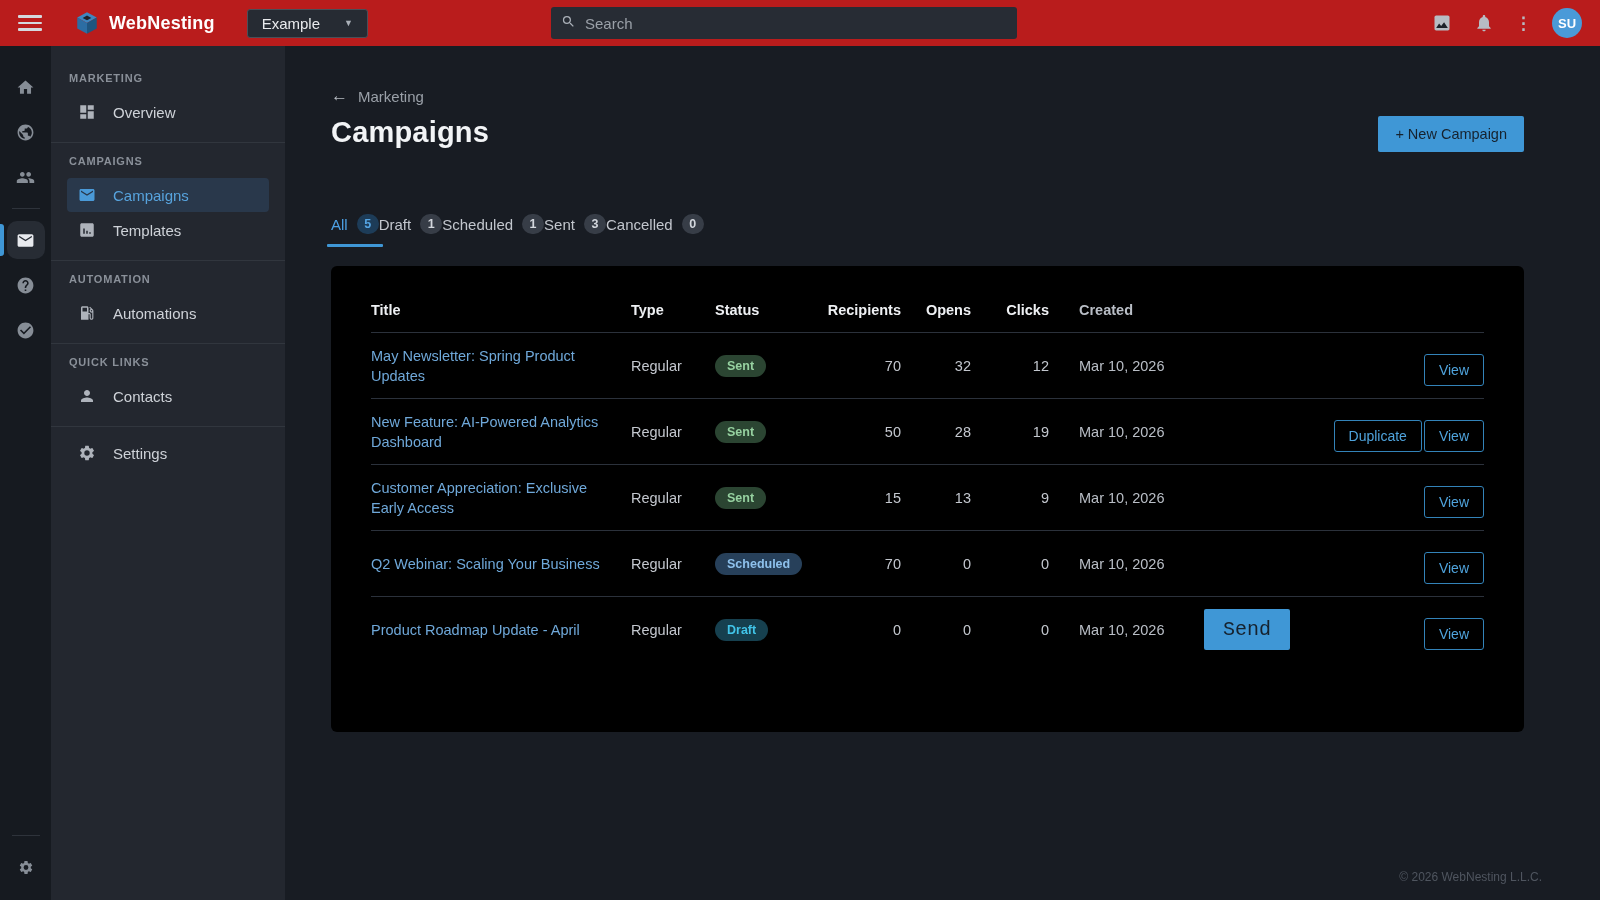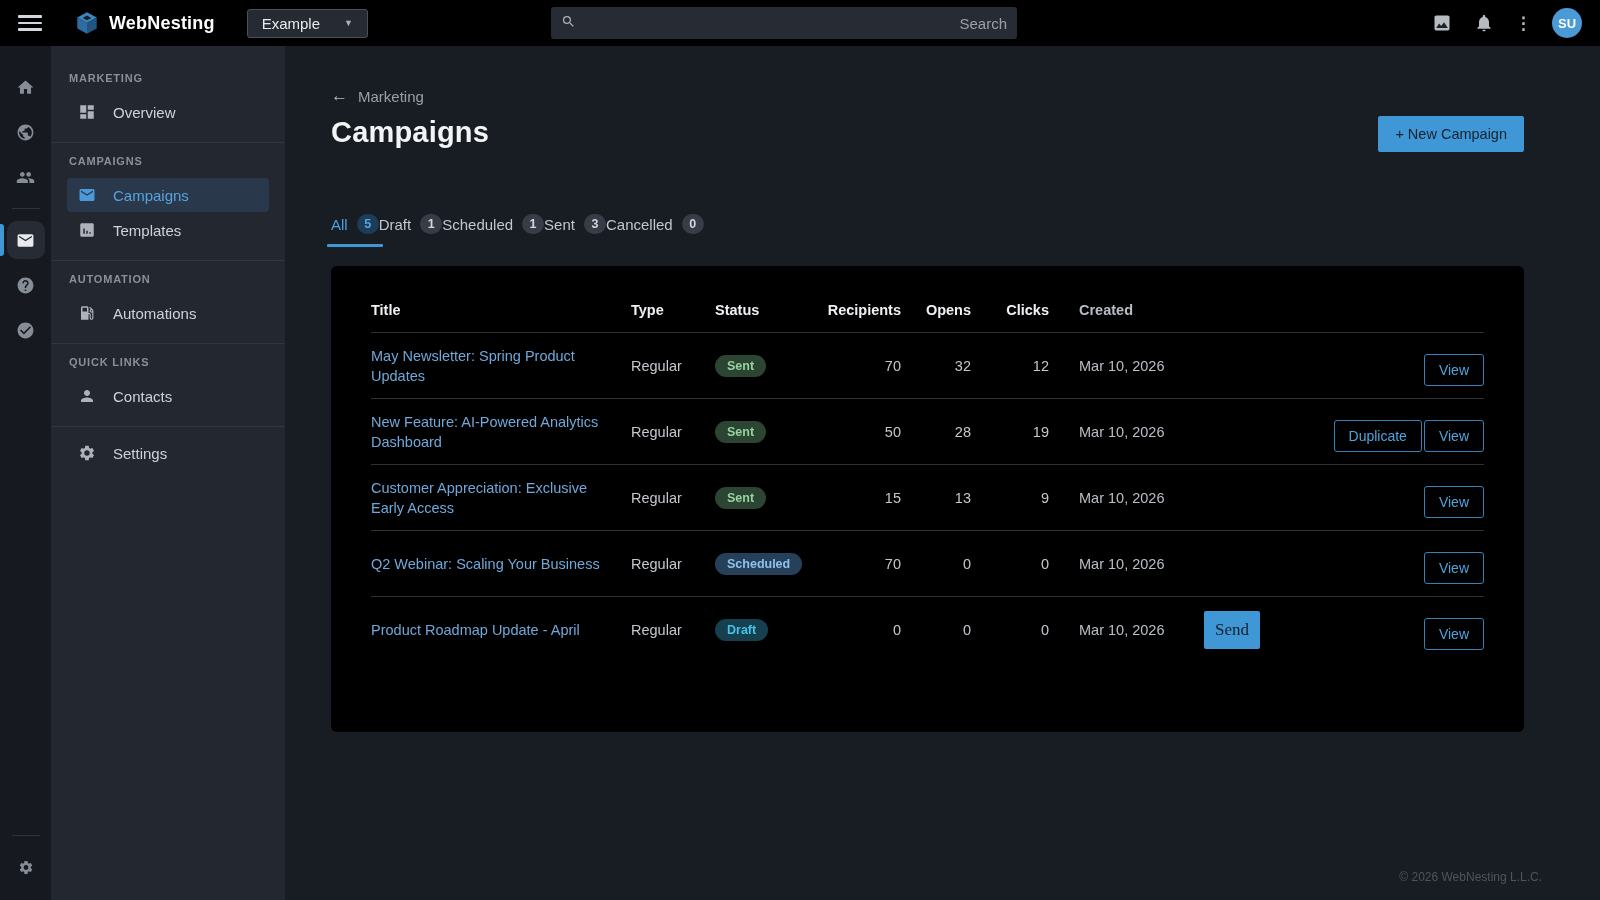--- a/index.html
+++ b/index.html
@@ -7,21 +7,21 @@
   body {
     font-family:"Liberation Sans", sans-serif;
     background:#181c23; color:#c9cdd4;
     display:flex; flex-direction:column;
   }
   :root{
     --accent:#3f97d6; --link:#6fa8d9;
   }
   
   .topbar{
-    height:46px; background:#000000; flex:0 0 46px;
+    height:46px; background:#b91c1c; flex:0 0 46px;
     display:flex; align-items:center; padding:0 14px; gap:14px;
     position:relative; z-index:5;
   }
   .hamburger{ width:24px; height:24px; cursor:pointer; display:flex; flex-direction:column; justify-content:center; gap:4px; margin-left:4px;}
   .hamburger span{ display:block; height:2.5px; background:#d4d8de; border-radius:1px;}
   .brand-wrap{ display:flex; align-items:center; gap:9px; margin-left:18px;}
   .brand{ font-size:18px; font-weight:bold; color:#fff; letter-spacing:.2px;}
   .workspace-btn{
     margin-left:18px; background:#262b33; border:1px solid #4a4f58; border-radius:3px;
     color:#e8eaed; font-size:15px; padding:5px 14px; display:flex; align-items:center; gap:24px; cursor:pointer;
@@ -29,21 +29,20 @@
   }
   .workspace-btn .caret{ font-size:9px; color:#aab0b8;}
   .search-box{
     position:absolute; left:551px; top:7px; width:466px; height:32px;
     background:#272c34; border-radius:3px; display:flex; align-items:center; padding:0 10px; gap:9px;
   }
   .search-box .mag{ color:#aab0b8; font-size:15px; }
   .search-box input{
     background:transparent; border:none; outline:none; color:#d4d8de; font-size:15px; width:100%;
     font-family:inherit;
-    text-align:right;
   }
   .search-box input::placeholder{ color:#9aa0a8; }
   .topbar-right{ margin-left:auto; display:flex; align-items:center; gap:20px; padding-right:4px;}
   .tb-icon{ width:22px; height:22px; cursor:pointer; display:flex; align-items:center; justify-content:center;}
   .tb-icon svg{ width:20px; height:20px; fill:#b7bcc3; }
   .kebab{ color:#b7bcc3; font-size:17px; letter-spacing:0; line-height:1; cursor:pointer; font-weight:bold;}
   .avatar{
     width:30px; height:30px; border-radius:50%; background:#4a9ad8; color:#fff;
     font-size:13px; font-weight:bold; display:flex; align-items:center; justify-content:center; cursor:pointer;
   }
@@ -120,21 +119,21 @@
   .pill.sent{ background:#2b4532; color:#96d1a0;}
   .pill.scheduled{ background:#27405a; color:#8ec1ec;}
   .pill.draft{ background:#16404f; color:#41c4e8;}
   .actions{ display:flex; justify-content:flex-end; align-items:center; gap:2px;}
   .btn-outline{
     background:transparent; border:1px solid #3383b9; color:#4fa3dc; border-radius:3px;
     font-size:14px; padding:7px 14px; cursor:pointer; min-width:60px; font-family:inherit;margin-top:8px;
   }
   .btn-send{
     background:var(--accent); border:none; color:#16222e; border-radius:2px;
-    font-size:17px; padding:9px 11px; cursor:pointer; margin-right:auto; font-family:Liberation Serif, serif;
+    font-size:20px; padding:9px 19px; cursor:pointer; margin-right:auto; font-family:Liberation Mono, monospace;
   }
   .footer-note{ position:absolute; right:58px; bottom:16px; font-size:12px; color:#4f555f;}
 </style>
 </head>
 <body>
 
 <header class="topbar">
   <div class="hamburger">
       <span></span>
       <span></span>

